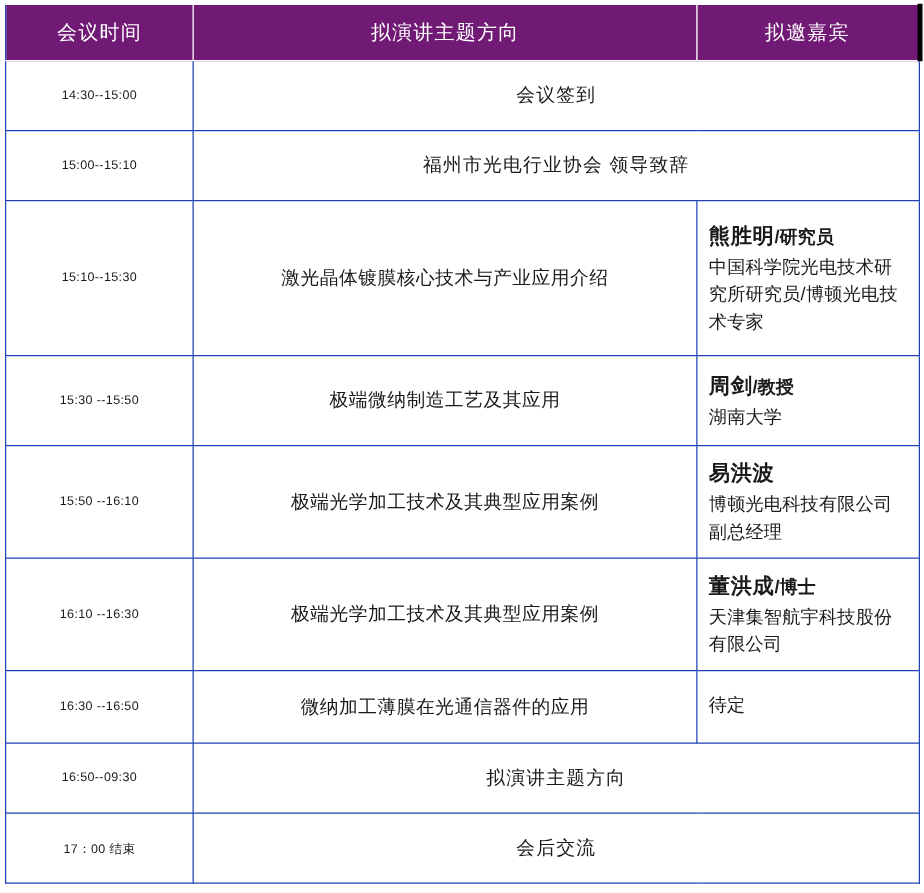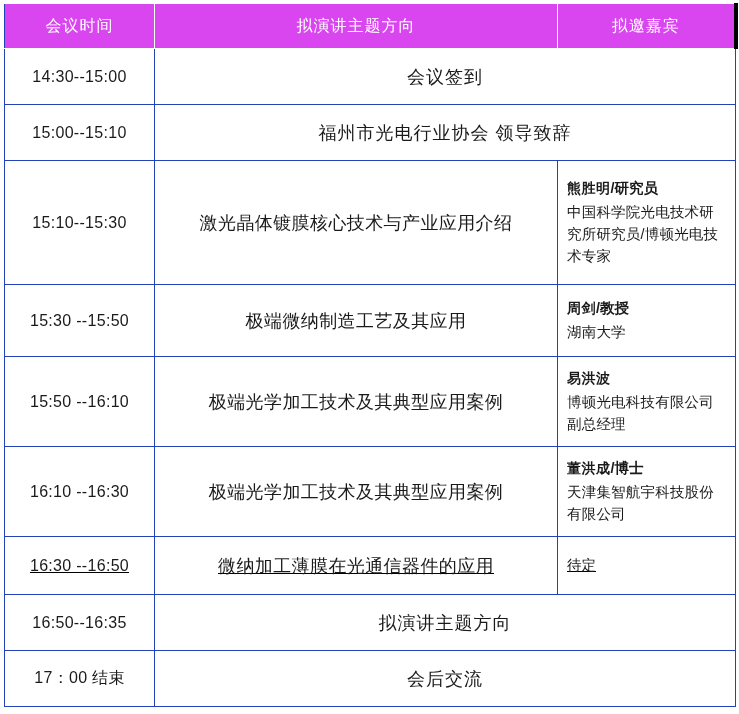--- a/index.html
+++ b/index.html
@@ -22,84 +22,84 @@
   table.agenda {
     width: 731px;
     border-collapse: collapse;
     table-layout: fixed;
   }
   table.agenda col.c-time  { width: 150px; }
   table.agenda col.c-topic { width: 403px; }
   table.agenda col.c-guest { width: 178px; }
 
   thead th {
-    background: #d946ef;
+    background: #701a75;
     color: #ffffff;
     font-size: 16px;
     font-weight: normal;
     height: 42px;
     border: 1px solid #ffffff;
     letter-spacing: 1px;
     text-align: center;
     vertical-align: middle;
   }
   thead th.head-time { border-left: 1px solid #2342b8; }
   thead th.head-guest { border-right: 4px solid #000000; }
 
   tbody td {
     border: 1px solid #2342b8;
     vertical-align: middle;
     font-size: 15px;
     color: #1a1a1a;
   }
   td.time {
     text-align: center;
-    font-size: 16px;
+    font-size: 10px;
     letter-spacing: 0.3px;
     padding: 4px 14px;
   }
   td.topic {
     text-align: center;
-    font-size: 18px;
+    font-size: 15px;
     letter-spacing: 0.4px;
     padding: 8px 22px;
   }
   td.topic.full {
     letter-spacing: 1px;
   }
   td.guest {
     text-align: left;
     padding: 8px 8px 8px 9px;
     line-height: 1.5;
     font-size: 14.5px;
   }
   .guest-name {
     font-weight: bold;
-    font-size: 14px;
+    font-size: 17px;
     letter-spacing: 0.5px;
   }
   .guest-role {
     font-size: 14.5px;
     font-weight: bold;
   }
   .guest-aff {
     display: block;
     margin-top: 1px;
     font-size: 14.5px;
     line-height: 1.52;
     letter-spacing: 0.2px;
   }
   .guest-plain {
     font-size: 14.5px;
   }
   .r-tall   { height: 124px; }
   .r-mid    { height: 72px; }
   .r-mid2   { height: 90px; }
   .r-mid3   { height: 90px; }
-  .r-small  { height: 58px; text-decoration: underline; }
+  .r-small  { height: 58px; }
   .r-plain  { height: 56px; }
 </style>
 </head>
 <body>
 
 <div class="agenda-wrap">
   <table class="agenda">
     <colgroup>
       <col class="c-time">
       <col class="c-topic">
@@ -162,21 +162,21 @@
 
       <tr class="r-small">
         <td class="time">16:30 --16:50</td>
         <td class="topic">微纳加工薄膜在光通信器件的应用</td>
         <td class="guest">
           <span class="guest-plain">待定</span>
         </td>
       </tr>
 
       <tr class="r-plain">
-        <td class="time">16:50--16:35</td>
+        <td class="time">16:50--09:30</td>
         <td class="topic full" colspan="2">拟演讲主题方向</td>
       </tr>
 
       <tr class="r-plain">
         <td class="time">17：00 结束</td>
         <td class="topic full" colspan="2">会后交流</td>
       </tr>
 
     </tbody>
   </table>

